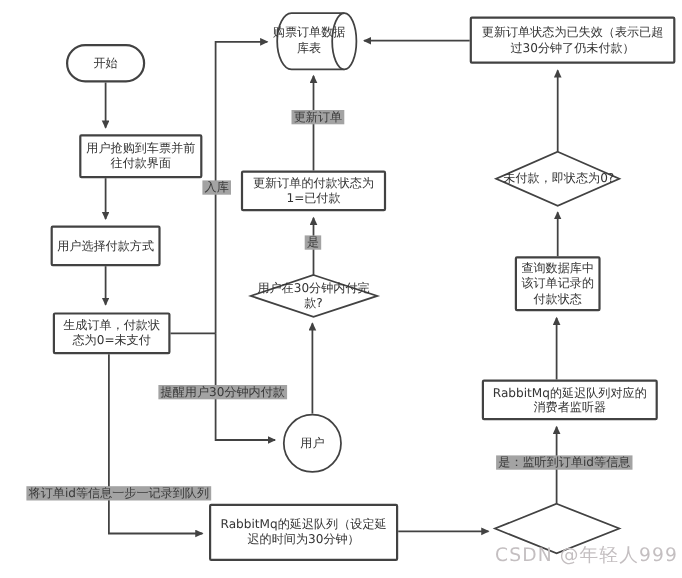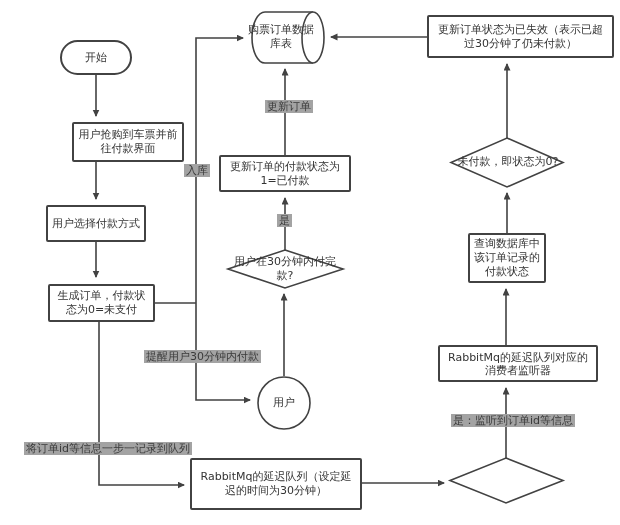--- a/index.html
+++ b/index.html
@@ -119,14 +119,15 @@
     <span>更新订单状态为已失效（表示已超过30分钟了仍未付款）</span>
   </div>
 
   <div class="edge-label" style="left:184px;top:164px;">入库</div>
   <div class="edge-label" style="left:265px;top:100px;">更新订单</div>
   <div class="edge-label" style="left:277px;top:214px;">是</div>
   <div class="edge-label" style="left:144px;top:350px;">提醒用户30分钟内付款</div>
   <div class="edge-label" style="left:24px;top:442px;">将订单id等信息一步一记录到队列</div>
   <div class="edge-label" style="left:451px;top:414px;">是：监听到订单id等信息</div>
 
+  <div class="watermark">CSDN @年轻人999</div>
 
 </div>
 
 </body></html>

